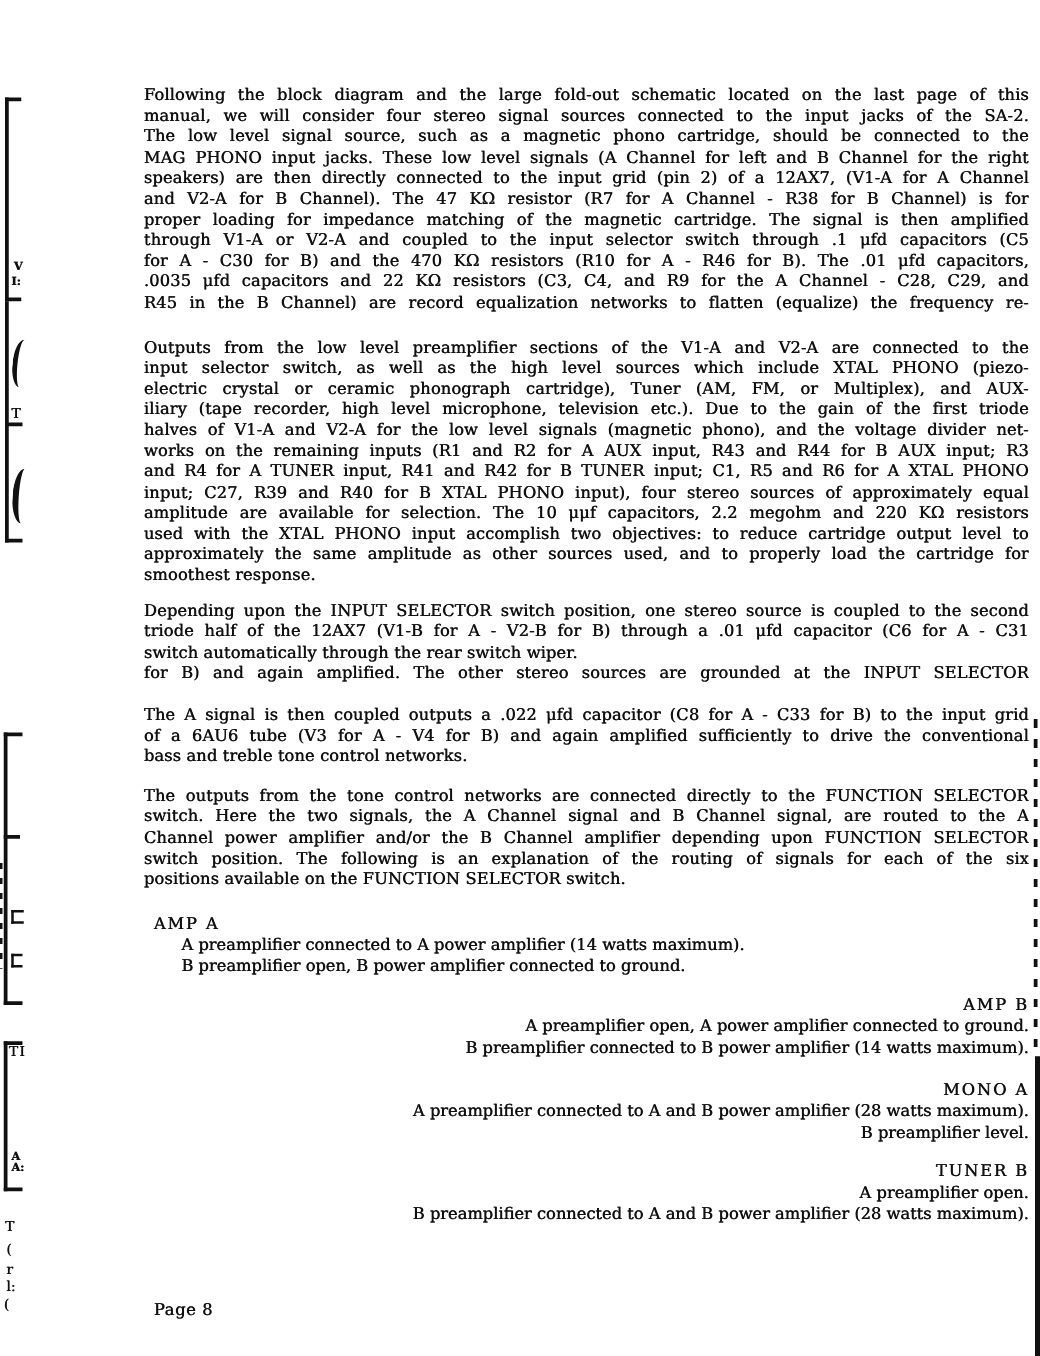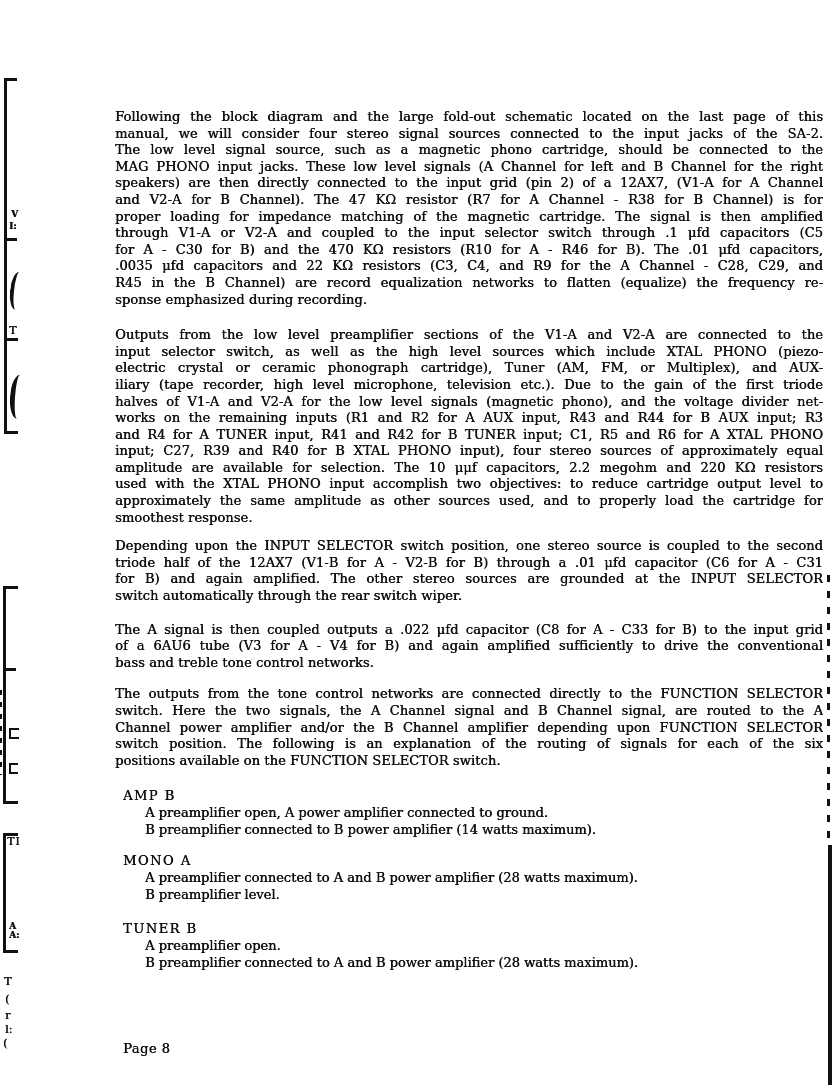--- a/index.html
+++ b/index.html
@@ -4,32 +4,32 @@
 <style>
   :root { --ink:#111; --paper:#fff; }
   html,body { margin:0; padding:0; background:#888; }
   .page {
     position:relative; width:832px; height:1085px; margin:0 auto;
     background:var(--paper); color:var(--ink); overflow:hidden;
     font-family:"DejaVu Serif", serif;
     text-shadow:0.4px 0 0 currentColor; 
   }
   
-  .content { position:absolute; left:115px; top:69px; width:708px;margin-top:40px; }
+  .content { position:absolute; left:115px; top:69px; width:708px; }
   .paragraph { margin:0 0 16px 0; font-size:13px; line-height:16.6px; letter-spacing:0.1px; }
   .paragraph:nth-of-type(1){ margin-bottom:19px; }
   .paragraph:nth-of-type(2){ margin-bottom:12px; }
   .paragraph:nth-of-type(3){ margin-bottom:17px; }
   .paragraph:nth-of-type(4){ margin-bottom:15px; }
   .paragraph:nth-of-type(5){ margin-bottom:18px; }
   .line { text-align:justify; text-align-last:justify; overflow:hidden; white-space:nowrap; }
   .line-last { text-align-last:left; }
   
   .section { margin:0; font-size:13px; line-height:17px; }
-  .section + .section { margin-top:14px; }
+  .section + .section { margin-top:14px;text-align:right; }
   .section:nth-of-type(3){ margin-top:17px; }
   .section-heading { margin-left:8px; letter-spacing:1.5px; }
   .section-item { margin-left:30px; }
   
   .page-number { position:absolute; left:123px; top:1041px; font-size:13px; letter-spacing:0.5px; }
   
   .art { position:absolute; }
   .b1a { left:4px; top:78px; width:10px; height:160px; border-left:3px solid var(--ink); border-top:3px solid var(--ink); }
   .t1  { left:4px; top:238px; width:13px; height:3px; background:var(--ink); }
   .b1b { left:4px; top:241px; width:11px; height:190px; border-left:3px solid var(--ink); border-bottom:3px solid var(--ink); }
@@ -99,56 +99,60 @@
           <div class="line">manual, we will consider four stereo signal sources connected to the input jacks of the SA-2.</div>
           <div class="line">The low level signal source, such as a magnetic phono cartridge, should be connected to the</div>
           <div class="line">MAG PHONO input jacks. These low level signals (A Channel for left and B Channel for the right</div>
           <div class="line">speakers) are then directly connected to the input grid (pin 2) of a 12AX7, (V1-A for A Channel</div>
           <div class="line">and V2-A for B Channel). The 47 KΩ resistor (R7 for A Channel - R38 for B Channel) is for</div>
           <div class="line">proper loading for impedance matching of the magnetic cartridge. The signal is then amplified</div>
           <div class="line">through V1-A or V2-A and coupled to the input selector switch through .1 μfd capacitors (C5</div>
           <div class="line">for A - C30 for B) and the 470 KΩ resistors (R10 for A - R46 for B). The .01 μfd capacitors,</div>
           <div class="line">.0035 μfd capacitors and 22 KΩ resistors (C3, C4, and R9 for the A Channel - C28, C29, and</div>
           <div class="line">R45 in the B Channel) are record equalization networks to flatten (equalize) the frequency re-</div>
-          <div class="line line-last">sponse emphasized during recording.</div>
         </div>
         <div class="paragraph">
           <div class="line">Outputs from the low level preamplifier sections of the V1-A and V2-A are connected to the</div>
           <div class="line">input selector switch, as well as the high level sources which include XTAL PHONO (piezo-</div>
           <div class="line">electric crystal or ceramic phonograph cartridge), Tuner (AM, FM, or Multiplex), and AUX-</div>
           <div class="line">iliary (tape recorder, high level microphone, television etc.). Due to the gain of the first triode</div>
           <div class="line">halves of V1-A and V2-A for the low level signals (magnetic phono), and the voltage divider net-</div>
           <div class="line">works on the remaining inputs (R1 and R2 for A AUX input, R43 and R44 for B AUX input; R3</div>
           <div class="line">and R4 for A TUNER input, R41 and R42 for B TUNER input; C1, R5 and R6 for A XTAL PHONO</div>
           <div class="line">input; C27, R39 and R40 for B XTAL PHONO input), four stereo sources of approximately equal</div>
           <div class="line">amplitude are available for selection. The 10 μμf capacitors, 2.2 megohm and 220 KΩ resistors</div>
           <div class="line">used with the XTAL PHONO input accomplish two objectives: to reduce cartridge output level to</div>
           <div class="line">approximately the same amplitude as other sources used, and to properly load the cartridge for</div>
           <div class="line line-last">smoothest response.</div>
         </div>
         <div class="paragraph">
           <div class="line">Depending upon the INPUT SELECTOR switch position, one stereo source is coupled to the second</div>
           <div class="line">triode half of the 12AX7 (V1-B for A - V2-B for B) through a .01 μfd capacitor (C6 for A - C31</div>
+          <div class="line line-last">switch automatically through the rear switch wiper.</div>
           <div class="line">for B) and again amplified. The other stereo sources are grounded at the INPUT SELECTOR</div>
-          <div class="line line-last">switch automatically through the rear switch wiper.</div>
         </div>
         <div class="paragraph">
           <div class="line">The A signal is then coupled outputs a .022 μfd capacitor (C8 for A - C33 for B) to the input grid</div>
           <div class="line">of a 6AU6 tube (V3 for A - V4 for B) and again amplified sufficiently to drive the conventional</div>
           <div class="line line-last">bass and treble tone control networks.</div>
         </div>
         <div class="paragraph">
           <div class="line">The outputs from the tone control networks are connected directly to the FUNCTION SELECTOR</div>
           <div class="line">switch. Here the two signals, the A Channel signal and B Channel signal, are routed to the A</div>
           <div class="line">Channel power amplifier and/or the B Channel amplifier depending upon FUNCTION SELECTOR</div>
           <div class="line">switch position. The following is an explanation of the routing of signals for each of the six</div>
           <div class="line line-last">positions available on the FUNCTION SELECTOR switch.</div>
         </div>
       </div>
     <div>
+        <div class="section">
+          <div class="section-heading">AMP A</div>
+          <div class="section-item">A preamplifier connected to A power amplifier (14 watts maximum).</div>
+          <div class="section-item">B preamplifier open, B power amplifier connected to ground.</div>
+        </div>
         <div class="section">
           <div class="section-heading">AMP B</div>
           <div class="section-item">A preamplifier open, A power amplifier connected to ground.</div>
           <div class="section-item">B preamplifier connected to B power amplifier (14 watts maximum).</div>
         </div>
         <div class="section">
           <div class="section-heading">MONO A</div>
           <div class="section-item">A preamplifier connected to A and B power amplifier (28 watts maximum).</div>
           <div class="section-item">B preamplifier level.</div>
         </div>

